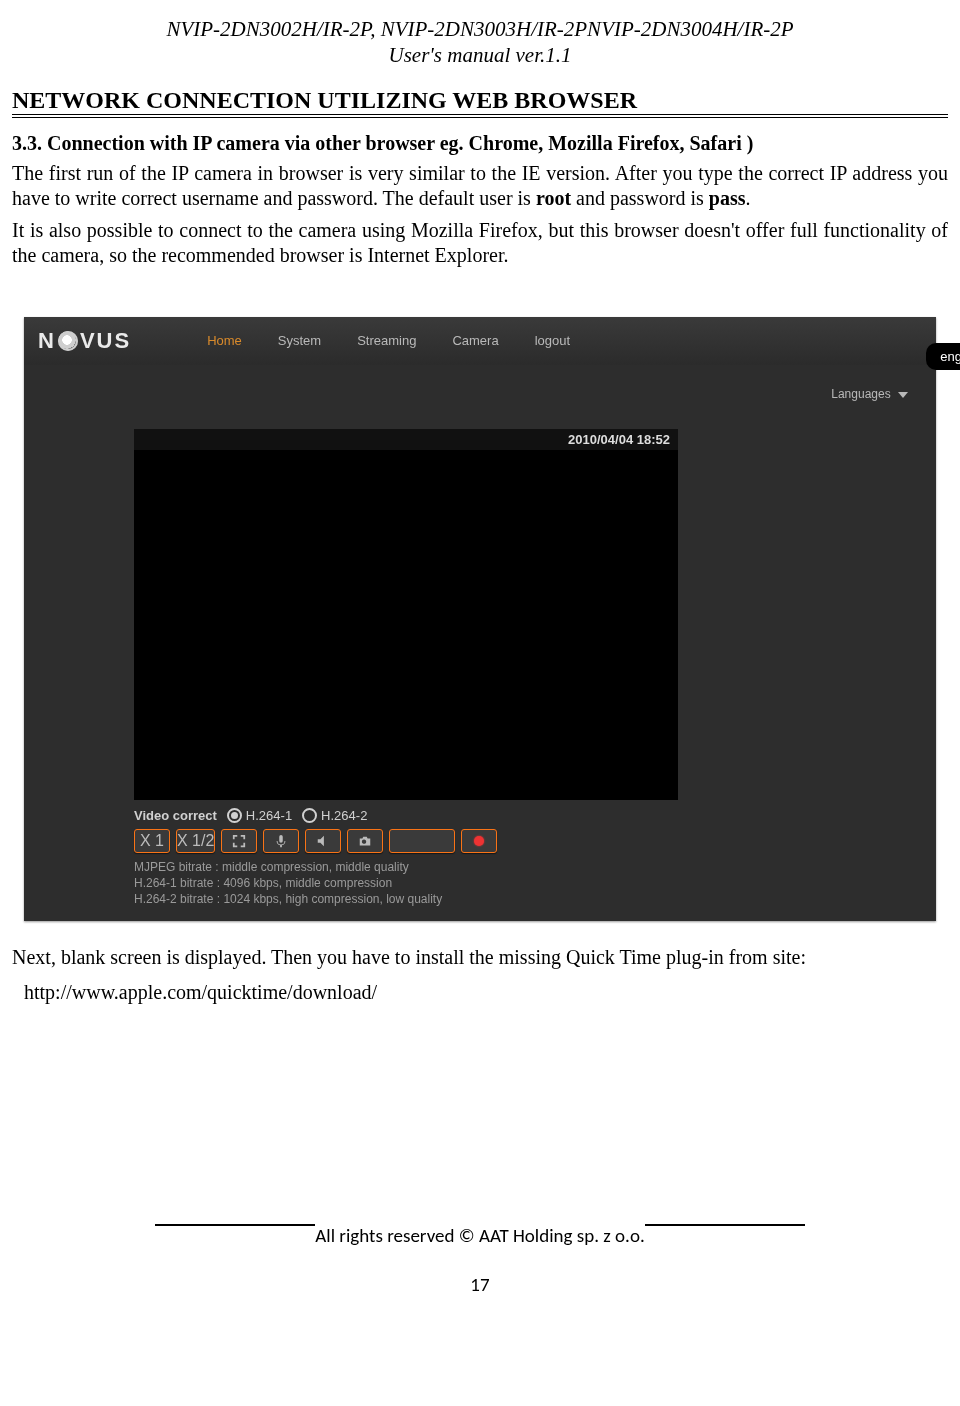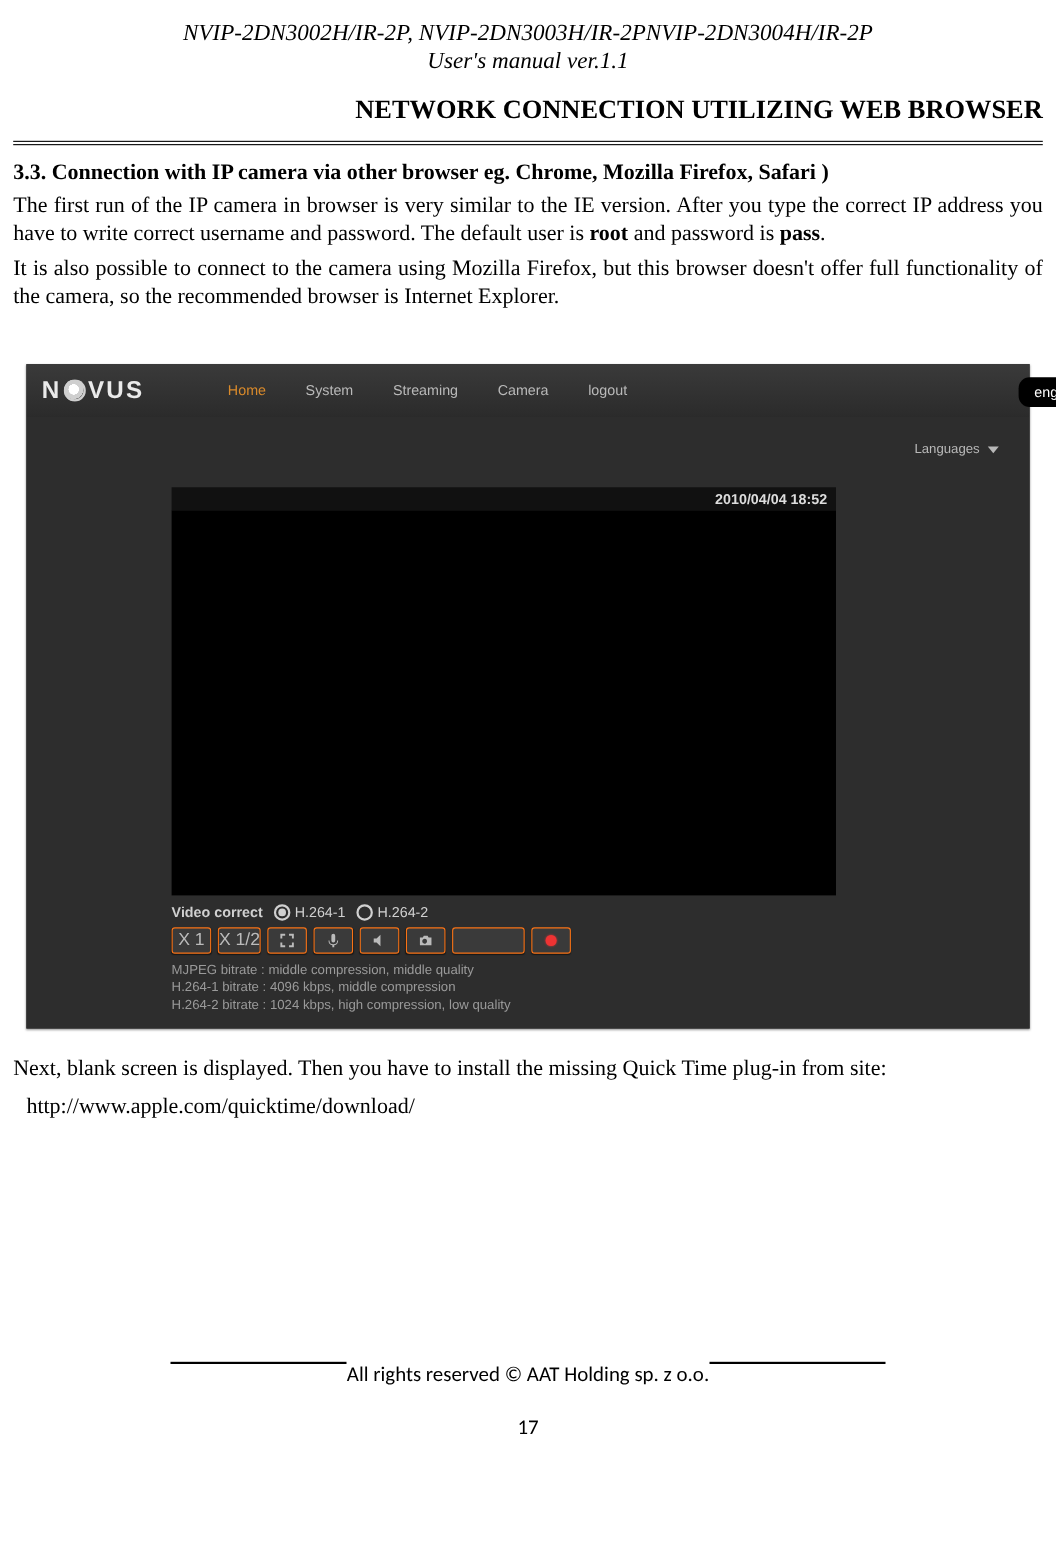--- a/index.html
+++ b/index.html
@@ -17,25 +17,24 @@
     position: relative;
   }
   .doc-header {
     text-align: center;
     font-style: italic;
     font-size: 21px;
     line-height: 1.25;
     margin-top: 16px;
   }
   .section-title {
-    text-align: right;
+    text-align: left;
     font-weight: bold;
     font-size: 24px;
     margin-top: 18px;
-    margin-bottom: 14px;
   }
   .double-rule {
     border: none;
     border-top: 4px double #000;
     height: 4px;
     margin: 0 0 8px 0;
   }
   .subsection-title {
     font-weight: bold;
     font-size: 20px;
@@ -124,22 +123,22 @@
   .lang-row .tri {
     display: inline-block;
     width: 0; height: 0;
     border-left: 5px solid transparent;
     border-right: 5px solid transparent;
     border-top: 6px solid #b8b8b8;
     margin-left: 4px;
     vertical-align: middle;
   }
   .video-wrap {
-    width: 604px;
-    margin-left: 104px;
+    width: 544px;
+    margin-left: 82px;
   }
   .ts-bar {
     background: #111;
     color: #ddd;
     font-family: Arial, Helvetica, sans-serif;
     font-size: 13px;
     font-weight: bold;
     text-align: right;
     padding: 3px 8px;
   }

